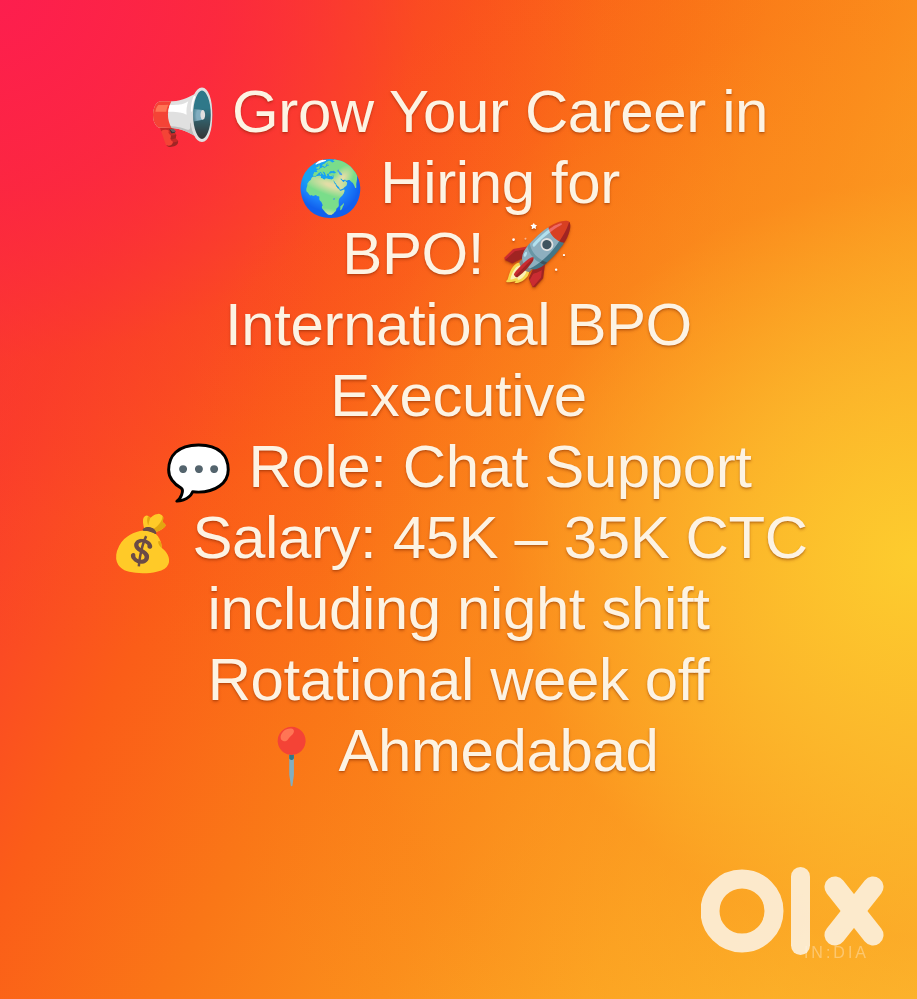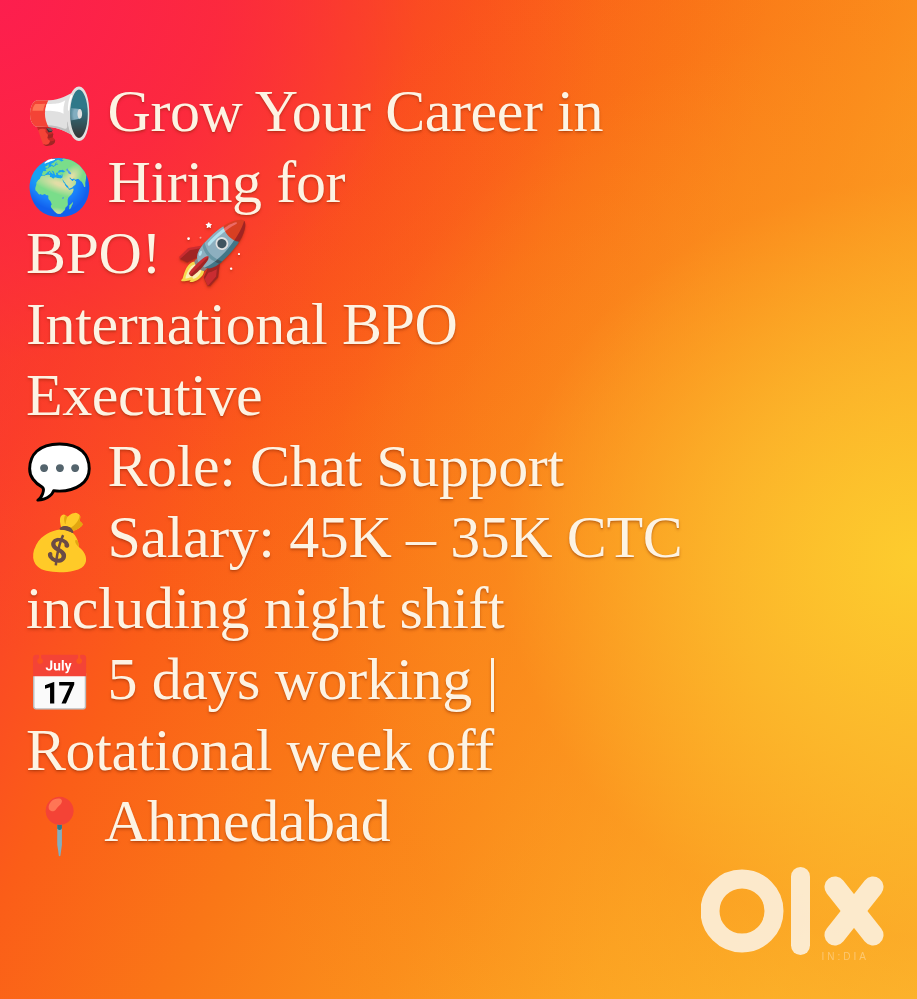--- a/index.html
+++ b/index.html
@@ -38,23 +38,23 @@
           #fcbe2c 90%,
           #fcc531 100%);
   }
 
   
   #text-block {
     position: absolute;
     left: 0;
     right: 0;
     top: 76px;
+    text-align: center;
     padding: 0 26px;
     box-sizing: border-box;
-    font-family: Liberation Serif, serif;
   }
 
   .ad-line {
     display: block;
     font-size: 60px;
     line-height: 71px;
     letter-spacing: -0.4px;
     font-weight: 400;
     color: #fdf3e3;
     white-space: nowrap;
@@ -78,41 +78,40 @@
     bottom: 34px;
     width: 186px;
     height: 104px;
     opacity: 0.90;
   }
 
   #olx-sub {
     position: absolute;
     right: 48px;
     bottom: 37px;
-    font-size: 10px;
+    font-size: 16px;
     letter-spacing: 3px;
     color: rgba(255, 248, 235, 0.36);
     font-family: "Liberation Sans", sans-serif;
   }
 </style>
 </head>
 <body>
 
 <div id="poster">
 
   <div id="text-block">
       <div class="ad-line"><span class="emo">📢</span> <span>Grow Your Career in</span></div>
       <div class="ad-line"><span class="emo">🌍</span> <span>Hiring for</span></div>
       <div class="ad-line"><span>BPO! 🚀</span></div>
       <div class="ad-line"><span>International BPO</span></div>
       <div class="ad-line"><span>Executive</span></div>
       <div class="ad-line"><span class="emo">💬</span> <span>Role: Chat Support</span></div>
       <div class="ad-line"><span class="emo">💰</span> <span>Salary: 45K – 35K CTC</span></div>
       <div class="ad-line"><span>including night shift</span></div>
-      <div class="ad-line"><span class="emo">📅</span> <span>5 days working |</span></div>
       <div class="ad-line"><span>Rotational week off</span></div>
       <div class="ad-line"><span class="emo">📍</span> <span>Ahmedabad</span></div>
     </div>
 
   <svg id="olx-watermark" viewBox="0 0 186 104" xmlns="http://www.w3.org/2000/svg">
 
     <circle cx="41" cy="50" r="32" fill="none" stroke="#FDF1DE" stroke-width="19"></circle>
 
     <rect x="90" y="6" width="19" height="88" rx="9.5" fill="#FDF1DE"></rect>
 

